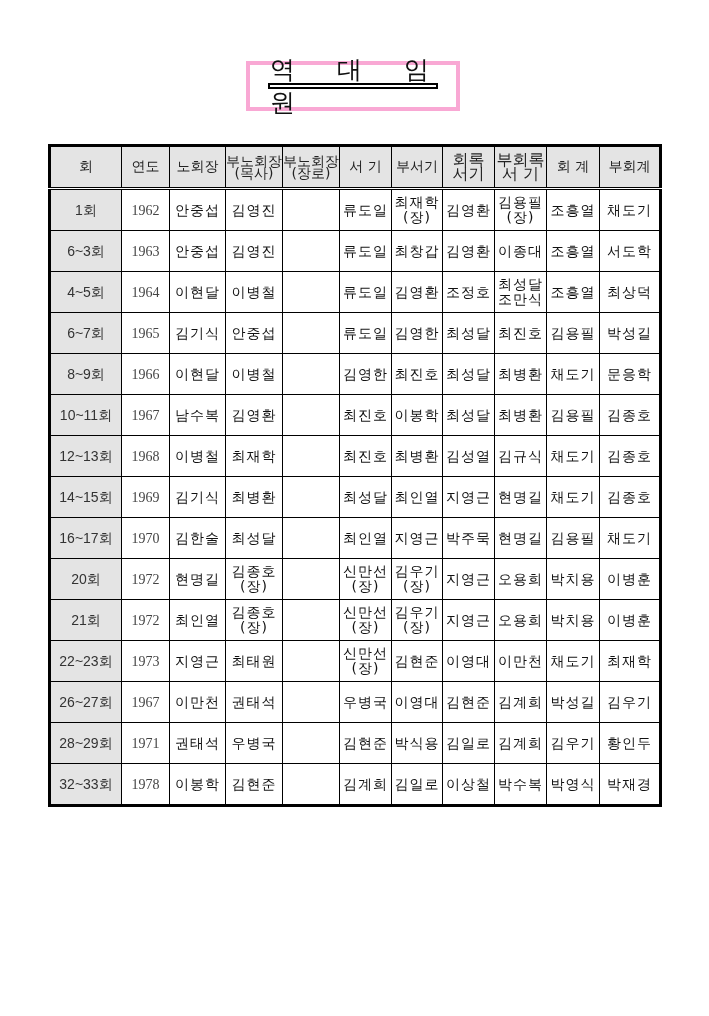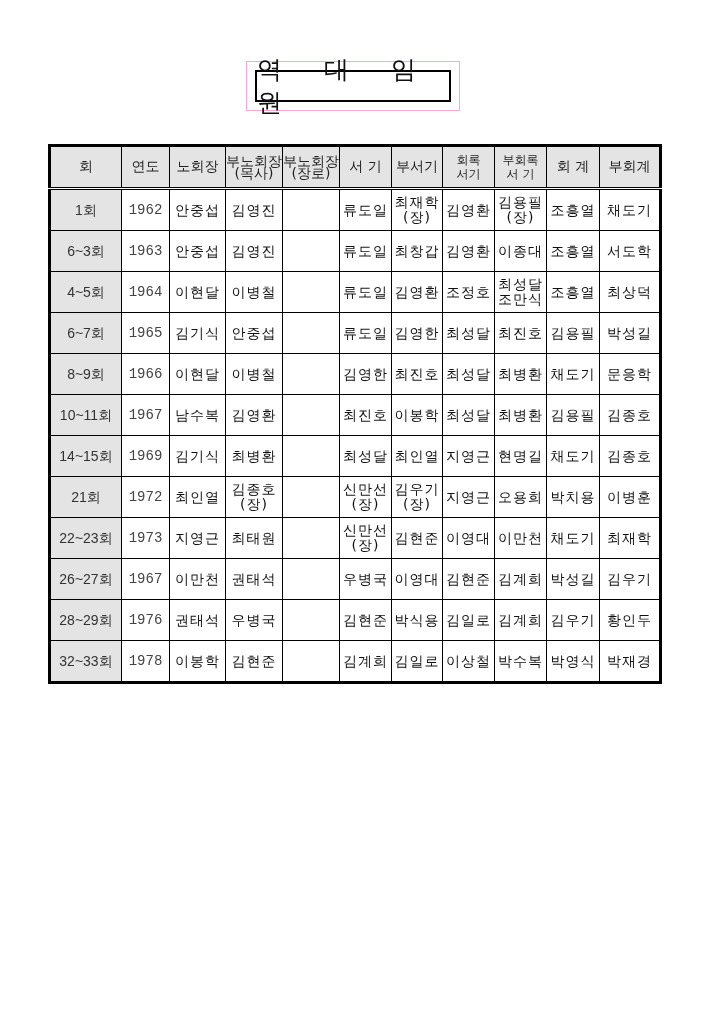--- a/index.html
+++ b/index.html
@@ -14,23 +14,23 @@
       font-family: "DejaVu Sans", sans-serif;
       color: #111;
       overflow: hidden;
     }
     .title-box {
       position: absolute;
       left: 246px;
       top: 61px;
       width: 214px;
       height: 50px;
-      border: 1px solid #f9a8d4;
+      border: 4px solid #f9a8d4;
       box-sizing: border-box;
-      padding: 8px;
+      padding: 18px;
     }
     .title-inner {
       width: 100%;
       height: 100%;
       border: 2px solid #000;
       box-sizing: border-box;
       display: flex;
       align-items: center;
       justify-content: center;
     }
@@ -62,40 +62,40 @@
       height: 40px;
       font-size: 14px;
       color: #222;
       border-bottom: 3px double #000;
     }
     table.roster th.small {
       font-size: 14px;
       line-height: 12px;
     }
     table.roster th.two {
-      font-size: 12px;
+      font-size: 16px;
       line-height: 14px;
     }
     table.roster td {
       height: 40px;
       font-size: 14px;
       letter-spacing: 1px;
       color: #111;
       line-height: 15px;
     }
     table.roster td.term {
       background: #e4e4e4;
       letter-spacing: 0;
       font-family: "Liberation Sans", sans-serif;
       font-size: 14px;
       color: #333;
     }
     table.roster td.year {
       letter-spacing: 0;
-      font-family: Liberation Mono, monospace;
+      font-family: Liberation Serif, serif;
       font-size: 14px;
       color: #444;
     }
     .ln { display: block; }
   </style>
 </head>
 <body>
 
 <div class="title-box">
   <div class="title-inner">
@@ -240,31 +240,79 @@
         <td>김영환</td>
         <td></td>
         <td>최진호</td>
         <td>이봉학</td>
         <td>최성달</td>
         <td>최병환</td>
         <td>김용필</td>
         <td>김종호</td>
       </tr>
       <tr>
+        <td class="term">12~13회</td>
+        <td class="year">1968</td>
+        <td>이병철</td>
+        <td>최재학</td>
+        <td></td>
+        <td>최진호</td>
+        <td>최병환</td>
+        <td>김성열</td>
+        <td>김규식</td>
+        <td>채도기</td>
+        <td>김종호</td>
+      </tr>
+      <tr>
         <td class="term">14~15회</td>
         <td class="year">1969</td>
         <td>김기식</td>
         <td>최병환</td>
         <td></td>
         <td>최성달</td>
         <td>최인열</td>
         <td>지영근</td>
         <td>현명길</td>
         <td>채도기</td>
         <td>김종호</td>
+      </tr>
+      <tr>
+        <td class="term">16~17회</td>
+        <td class="year">1970</td>
+        <td>김한술</td>
+        <td>최성달</td>
+        <td></td>
+        <td>최인열</td>
+        <td>지영근</td>
+        <td>박주묵</td>
+        <td>현명길</td>
+        <td>김용필</td>
+        <td>채도기</td>
+      </tr>
+      <tr>
+        <td class="term">20회</td>
+        <td class="year">1972</td>
+        <td>현명길</td>
+        <td>
+          <span class="ln">김종호</span>
+          <span class="ln">(장)</span>
+        </td>
+        <td></td>
+        <td>
+          <span class="ln">신만선</span>
+          <span class="ln">(장)</span>
+        </td>
+        <td>
+          <span class="ln">김우기</span>
+          <span class="ln">(장)</span>
+        </td>
+        <td>지영근</td>
+        <td>오용희</td>
+        <td>박치용</td>
+        <td>이병훈</td>
       </tr>
       <tr>
         <td class="term">21회</td>
         <td class="year">1972</td>
         <td>최인열</td>
         <td>
           <span class="ln">김종호</span>
           <span class="ln">(장)</span>
         </td>
         <td></td>
@@ -305,21 +353,21 @@
         <td></td>
         <td>우병국</td>
         <td>이영대</td>
         <td>김현준</td>
         <td>김계희</td>
         <td>박성길</td>
         <td>김우기</td>
       </tr>
       <tr>
         <td class="term">28~29회</td>
-        <td class="year">1976</td>
+        <td class="year">1971</td>
         <td>권태석</td>
         <td>우병국</td>
         <td></td>
         <td>김현준</td>
         <td>박식용</td>
         <td>김일로</td>
         <td>김계희</td>
         <td>김우기</td>
         <td>황인두</td>
       </tr>

